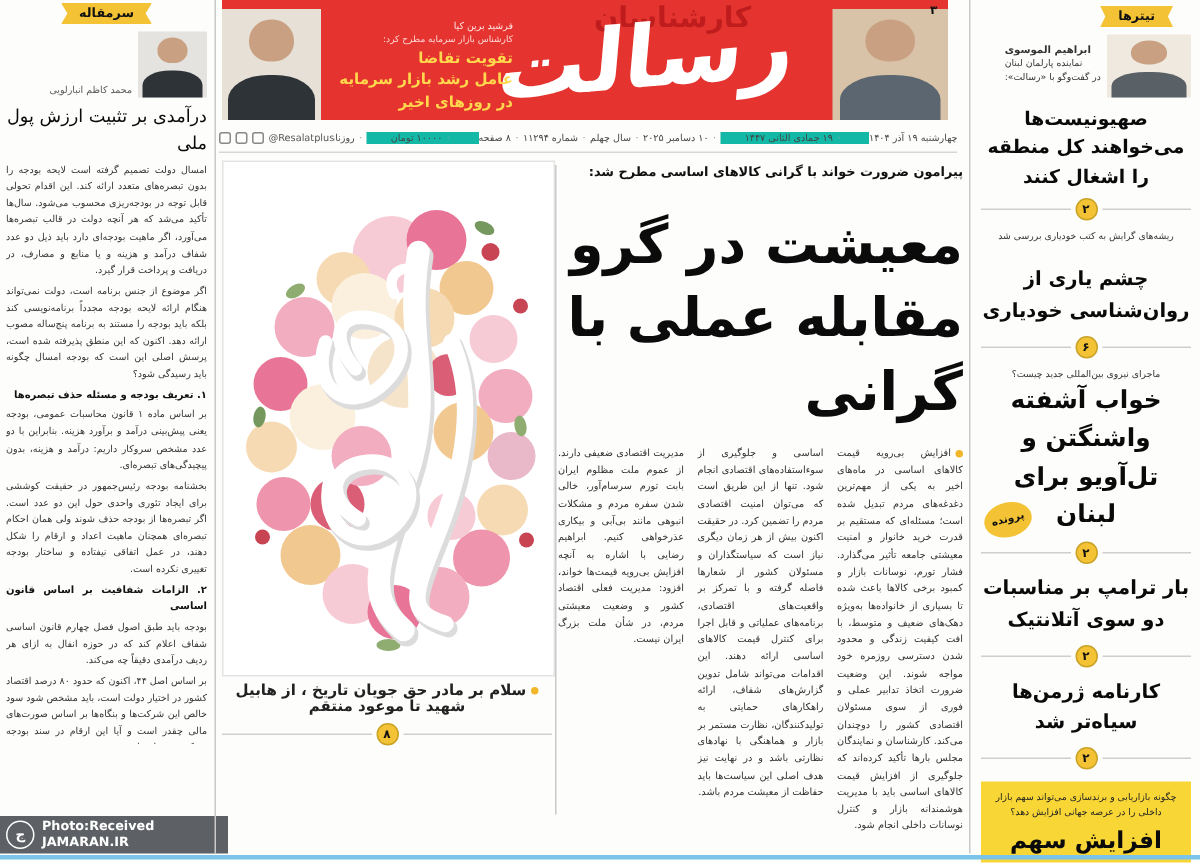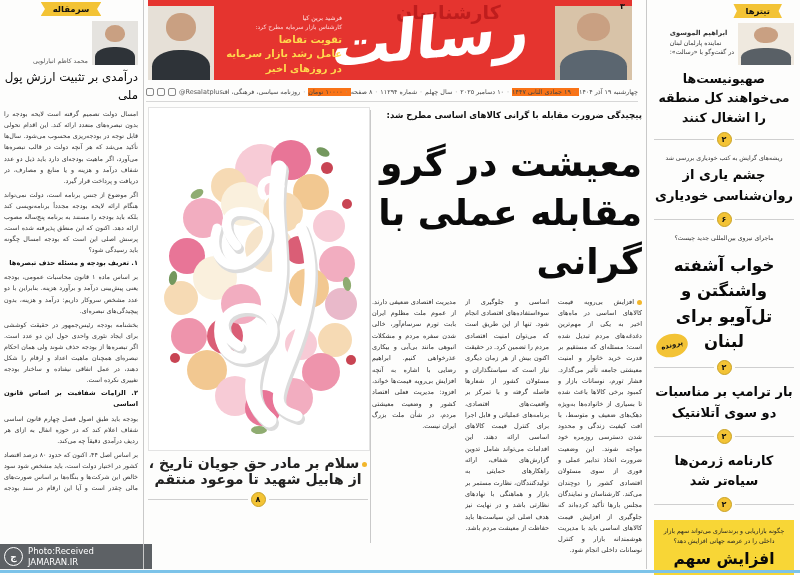--- a/index.html
+++ b/index.html
@@ -25,27 +25,27 @@
   #mast-photo-left{position:absolute;left:0;top:6px;width:66px;height:74px;background:#e6e0d7}
   #mast-photo-right{position:absolute;left:407px;top:6px;width:77px;height:74px;background:#d8c3a8}
   #mast-photo-right.portrait::after{background:#5b6670}
   #mast-corner-marker{position:absolute;left:472px;top:2px;font-size:8px;color:#111;font-weight:bold}
   
   #dateline{position:absolute;left:146px;top:82px;width:492px;height:20px;display:flex;
             align-items:center;justify-content:space-between;font-size:6.4px;color:#444;
             border-bottom:1px solid #d7d7d7;box-sizing:border-box}
   #dateline .segs{display:flex;align-items:center;flex-wrap:nowrap;white-space:nowrap;overflow:hidden}
   .seg+.seg::before{content:"·";margin:0 3px;color:#999}
-  .hl{background:#f97316;padding:0 0}
+  .hl{background:#14b8a6;padding:0 16px}
   #social{display:flex;align-items:flex-start;gap:3px;direction:ltr;color:#555;font-size:6.5px;white-space:nowrap}
   .soc-ic{width:6px;height:6px;border:1px solid #888;border-radius:2px;display:inline-block}
   
   #artwork{position:absolute;left:148px;top:107px;width:220px;height:342px;border:1px solid #e3e3e3;background:#fff}
   #caption{position:absolute;left:148px;top:455px;width:220px;text-align:center}
-  #caption-kicker{font-size:14px;font-weight:bold;color:#222}
+  #caption-kicker{font-size:10px;font-weight:bold;color:#222}
   .dot{display:inline-block;width:5px;height:5px;border-radius:50%;background:#f2b62b;margin-left:3px;vertical-align:middle}
   #caption-title{font-size:27px;font-weight:bold;color:#0c0c0c;letter-spacing:-0.5px;margin-top:5px}
   
   .badge-row{display:flex;align-items:center;gap:3px;margin-top:5px}
   .badge-row .rule{flex:1;height:1px;background:#cfcfcf}
   .page-badge{width:13px;height:13px;border-radius:50%;background:#f3c335;border:1px solid #c9a226;
               color:#111;font-size:8px;font-weight:bold;display:flex;align-items:center;justify-content:center;flex:0 0 auto}
   
   #article{position:absolute;left:372px;top:110px;width:270px}
   #article-kicker{text-align:right;font-size:8.6px;font-weight:bold;color:#111}
@@ -60,43 +60,43 @@
             padding:2px 12px;clip-path:polygon(0 0,100% 0,93% 50%,100% 100%,0 100%,7% 50%)}
   #rail-tag{margin:0 12px 5px auto}
   #lead-head{display:flex;gap:4px;align-items:flex-start}
   #lead-photo{width:56px;height:42px;background:#efe9df;flex:0 0 auto}
   #lead-photo.portrait::after{background:#596066}
   #lead-byline{font-size:6.2px;color:#333;line-height:1.5;padding-top:5px;text-align:left}
   #lead-byline .b-name{font-weight:bold;font-size:6.8px}
   .rail-title{text-align:center;font-weight:bold;color:#0a0a0a}
   #lead-title{font-size:12.5px;line-height:1.55;margin-top:4px}
   .rail-kicker{text-align:center;font-size:6.2px;color:#333;margin-top:7px}
-  #item0-title,#item2-title,#item3-title{font-size:13px;line-height:1.6;margin-top:4px}
-  #item1-title{font-size:16.5px;line-height:1.55;margin-top:12px;position:relative}
+  #item0-title,#item2-title,#item3-title{font-size:13px;line-height:1.6;margin-top:16px}
+  #item1-title{font-size:16.5px;line-height:1.55;margin-top:1px;position:relative}
   #stamp{position:absolute;left:2px;bottom:-2px;background:#f3c335;border-radius:50%;
          padding:6px 5px;font-size:7px;font-weight:bold;transform:rotate(-14deg);color:#111}
   #feature{background:#f8d636;margin-top:8px;padding:6px 6px 4px;text-align:center}
   #feature-kicker{font-size:6.2px;color:#222;line-height:1.6}
   #feature-title{font-size:15.5px;line-height:1.5;margin-top:2px}
   
   #editorial{position:absolute;left:2px;top:2px;width:138px;padding:0 2px;box-sizing:border-box}
   #editorial-tag{margin:0 auto 5px}
   #ed-head{display:flex;gap:4px;align-items:flex-end}
   #ed-photo{width:46px;height:44px;background:#e5e3df;flex:0 0 auto}
   #ed-author{font-size:6.3px;color:#555;padding-bottom:1px}
   #ed-title{font-size:11.8px;font-weight:normal;text-align:right;color:#0a0a0a;margin:4px 0 4px;line-height:1.5}
   #ed-body{font-size:6.35px;line-height:1.74;text-align:justify;color:#333;height:388px;overflow:hidden}
   .ep{display:block;margin-bottom:3px}
   .eh{display:block;font-weight:bold;color:#111;margin:2px 0 2px;font-size:6.7px}
   
   #watermark{position:absolute;left:0;top:544px;width:152px;height:25px;background:#5d6165;
              color:#fff;display:flex;align-items:center;gap:5px;direction:ltr;padding-left:4px;box-sizing:border-box}
   #jamaran-logo{width:17px;height:17px;border:1.6px solid #fff;border-radius:50%;display:flex;
                 align-items:center;justify-content:center;font-size:9px;font-weight:bold;flex:0 0 auto}
-  #wm-text{font-size:8.5px;font-weight:normal;line-height:1.2}
+  #wm-text{font-size:8.5px;font-weight:bold;line-height:1.2}
   #bottom-line{position:absolute;left:0;right:0;top:570px;height:3px}
 </style>
 </head>
 <body>
 
 <div id="masthead">
   <div id="masthead-overline">کارشناسان</div>
   <div id="brand">رسالت</div>
   <div id="mast-photo-left" class="portrait"></div>
   <div id="promo-left" class="promo">
@@ -186,21 +186,21 @@
 <div id="caption">
   <div id="caption-kicker"><span class="dot"></span><span>سلام بر مادر حق جویان تاریخ ، از هابیل شهید تا موعود منتقم</span></div>
   <div class="badge-row">
     <span class="rule"></span>
     <span class="page-badge">۸</span>
     <span class="rule"></span>
   </div>
 </div>
 
 <div id="article">
-  <div id="article-kicker">پیچیدگی ضرورت مقابله با گرانی کالاهای اساسی مطرح شد:</div>
+  <div id="article-kicker">پیرامون ضرورت خواند با گرانی کالاهای اساسی مطرح شد:</div>
   <div id="article-title">
     <span>معیشت در گرو</span><br>
     <span>مقابله عملی با گرانی</span>
   </div>
   <div id="article-cols">
     <div class="col"><span class="dot"></span><span>افزایش بی‌رویه قیمت کالاهای اساسی در ماه‌های اخیر به یکی از مهم‌ترین دغدغه‌های مردم تبدیل شده است؛ مسئله‌ای که مستقیم بر قدرت خرید خانوار و امنیت معیشتی جامعه تأثیر می‌گذارد. فشار تورم، نوسانات بازار و کمبود برخی کالاها باعث شده تا بسیاری از خانواده‌ها به‌ویژه دهک‌های ضعیف و متوسط، با افت کیفیت زندگی و محدود شدن دسترسی روزمره خود مواجه شوند. این وضعیت ضرورت اتخاذ تدابیر عملی و فوری از سوی مسئولان اقتصادی کشور را دوچندان می‌کند. کارشناسان و نمایندگان مجلس بارها تأکید کرده‌اند که جلوگیری از افزایش قیمت کالاهای اساسی باید با مدیریت هوشمندانه بازار و کنترل نوسانات داخلی انجام شود.</span></div>
     <div class="col"><span>اساسی و جلوگیری از سوءاستفاده‌های اقتصادی انجام شود. تنها از این طریق است که می‌توان امنیت اقتصادی مردم را تضمین کرد. در حقیقت اکنون بیش از هر زمان دیگری نیاز است که سیاستگذاران و مسئولان کشور از شعارها فاصله گرفته و با تمرکز بر واقعیت‌های اقتصادی، برنامه‌های عملیاتی و قابل اجرا برای کنترل قیمت کالاهای اساسی ارائه دهند. این اقدامات می‌تواند شامل تدوین گزارش‌های شفاف، ارائه راهکارهای حمایتی به تولیدکنندگان، نظارت مستمر بر بازار و هماهنگی با نهادهای نظارتی باشد و در نهایت نیز هدف اصلی این سیاست‌ها باید حفاظت از معیشت مردم باشد.</span></div>
     <div class="col"><span>مدیریت اقتصادی ضعیفی دارند. از عموم ملت مظلوم ایران بابت تورم سرسام‌آور، خالی شدن سفره مردم و مشکلات انبوهی مانند بی‌آبی و بیکاری عذرخواهی کنیم. ابراهیم رضایی با اشاره به آنچه افزایش بی‌رویه قیمت‌ها خواند، افزود: مدیریت فعلی اقتصاد کشور و وضعیت معیشتی مردم، در شأن ملت بزرگ ایران نیست.</span></div>
   </div>
 

